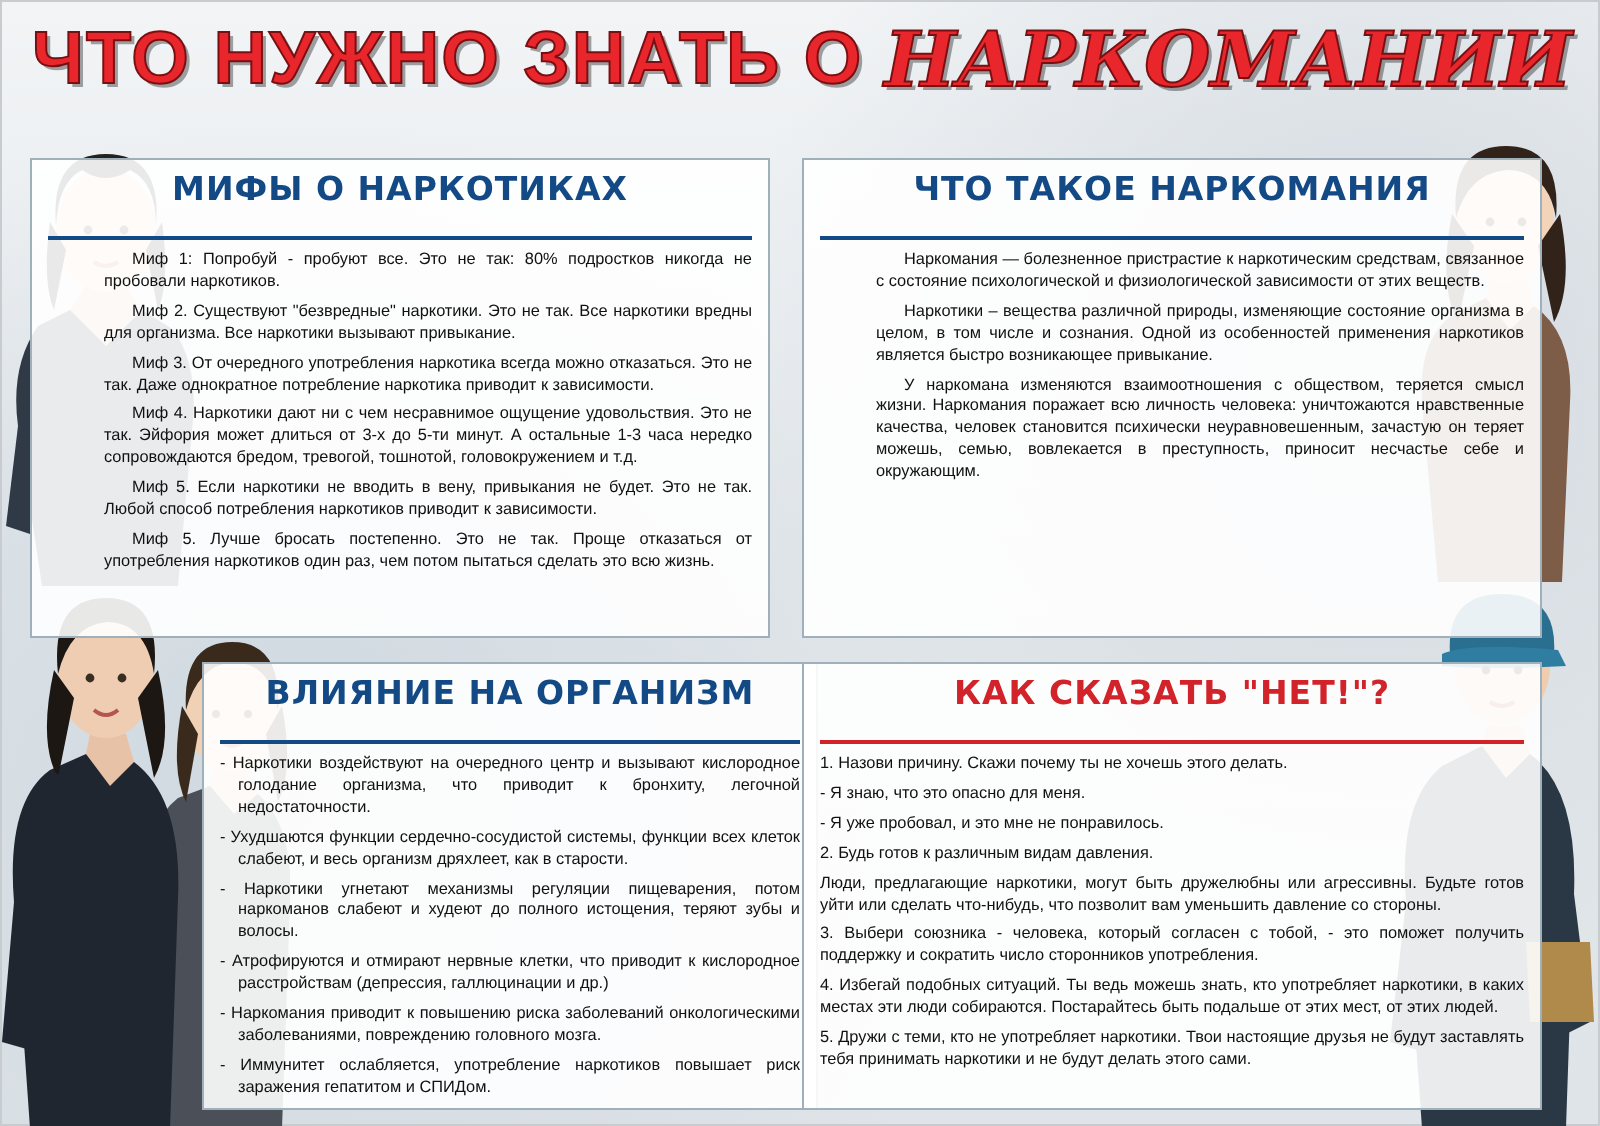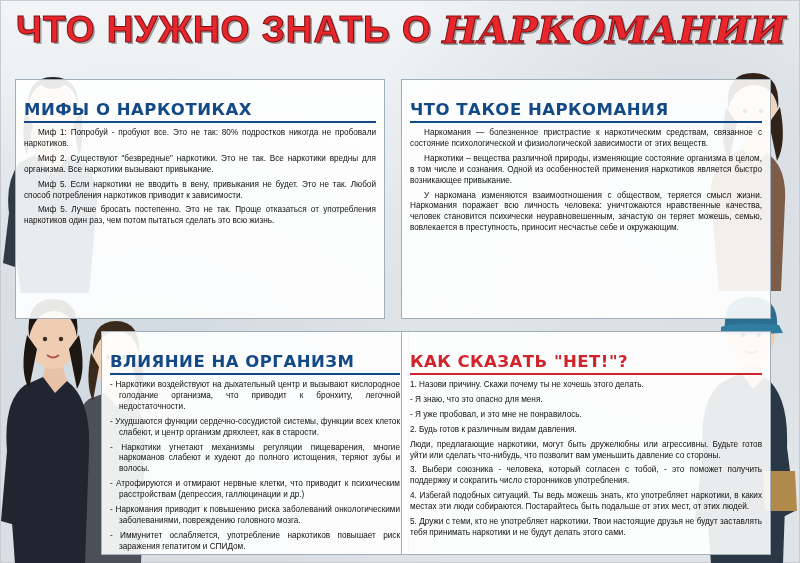--- a/index.html
+++ b/index.html
@@ -43,42 +43,42 @@
 
   
   .panel{
     position:absolute;
     background:rgba(255,255,255,.90);
     border:1px solid #9fb0bb;
     box-sizing:border-box;
     padding:5px 8px 6px 8px;
   }
   .panel h2{
-    margin:15px 0 5px 0;
-    text-align:left;
+    margin:0 0 5px 0;
+    text-align:center;
     font-family:"DejaVu Sans", sans-serif;
     font-weight:bold;
     font-size:16.5px;
     letter-spacing:.5px;
     color:#134a86;
     border-bottom:2px solid #134a86;
-    padding-bottom:2px;
+    padding-bottom:14px;
   }
   .panel h2.red{
     color:#d2232a;
     border-bottom-color:#d2232a;
   }
   .panel p{
     margin:0 0 4px 0;
     font-size:8.2px;
     line-height:1.33;
     text-align:justify;
     color:#111;
   }
-  .panel p.ind{ text-indent:14px; }
+  .panel p.ind{ text-indent:14px;padding-left:28px; }
   .panel p.dash{ padding-left:9px; text-indent:-9px; }
 
   #p-mify{ left:14px;  top:78px;  width:370px; height:240px; }
   #p-chto{ left:400px; top:78px;  width:370px; height:240px; }
   #p-vliy{ left:100px; top:330px; width:308px; height:224px; }
   #p-kak{  left:400px; top:330px; width:370px; height:224px; }
 
   
   .person{position:absolute;}
 
@@ -175,37 +175,39 @@
       <path d="M12 180 L4 250 L18 254 L24 192 Z" fill="#2a3744"></path>
       <path d="M96 176 L104 240 L92 246 L86 186 Z" fill="#2a3744"></path>
       <path d="M72 200 L104 200 L106 240 L74 240 Z" fill="#b08a4a"></path>
     </g>
   </svg>
 
   <section class="panel" id="p-mify">
     <h2>МИФЫ О НАРКОТИКАХ</h2>
     <p class="ind">Миф 1: Попробуй - пробуют все. Это не так: 80% подростков никогда не пробовали наркотиков.</p>
     <p class="ind">Миф 2. Существуют "безвредные" наркотики. Это не так. Все наркотики вредны для организма. Все наркотики вызывают привыкание.</p>
+    <p class="ind">Миф 3. От очередного употребления наркотика всегда можно отказаться. Это не так. Даже однократное потребление наркотика приводит к зависимости.</p>
+    <p class="ind">Миф 4. Наркотики дают ни с чем несравнимое ощущение удовольствия. Это не так. Эйфория может длиться от 3-х до 5-ти минут. А остальные 1-3 часа нередко сопровождаются бредом, тревогой, тошнотой, головокружением и т.д.</p>
     <p class="ind">Миф 5. Если наркотики не вводить в вену, привыкания не будет. Это не так. Любой способ потребления наркотиков приводит к зависимости.</p>
     <p class="ind">Миф 5. Лучше бросать постепенно. Это не так. Проще отказаться от употребления наркотиков один раз, чем потом пытаться сделать это всю жизнь.</p>
   </section>
 
   <section class="panel" id="p-chto">
     <h2>ЧТО ТАКОЕ НАРКОМАНИЯ</h2>
     <p class="ind">Наркомания — болезненное пристрастие к наркотическим средствам, связанное с состояние психологической и физиологической зависимости от этих веществ.</p>
     <p class="ind">Наркотики – вещества различной природы, изменяющие состояние организма в целом, в том числе и сознания. Одной из особенностей применения наркотиков является быстро возникающее привыкание.</p>
     <p class="ind">У наркомана изменяются взаимоотношения с обществом, теряется смысл жизни. Наркомания поражает всю личность человека: уничтожаются нравственные качества, человек становится психически неуравновешенным, зачастую он теряет можешь, семью, вовлекается в преступность, приносит несчастье себе и окружающим.</p>
   </section>
 
   <section class="panel" id="p-vliy">
     <h2>ВЛИЯНИЕ НА ОРГАНИЗМ</h2>
-    <p class="dash">- Наркотики воздействуют на дыхательный центр и вызывают кислородное голодание организма, что приводит к бронхиту, легочной недостаточности.</p>
-    <p class="dash">- Ухудшаются функции сердечно-сосудистой системы, функции всех клеток слабеют, и центр организм дряхлеет, как в старости.</p>
-    <p class="dash">- Наркотики угнетают механизмы регуляции пищеварения, многие наркоманов слабеют и худеют до полного истощения, теряют зубы и волосы.</p>
-    <p class="dash">- Атрофируются и отмирают нервные клетки, что приводит к психическим расстройствам (депрессия, галлюцинации и др.)</p>
+    <p class="dash">- Наркотики воздействуют на очередного центр и вызывают кислородное голодание организма, что приводит к бронхиту, легочной недостаточности.</p>
+    <p class="dash">- Ухудшаются функции сердечно-сосудистой системы, функции всех клеток слабеют, и весь организм дряхлеет, как в старости.</p>
+    <p class="dash">- Наркотики угнетают механизмы регуляции пищеварения, потом наркоманов слабеют и худеют до полного истощения, теряют зубы и волосы.</p>
+    <p class="dash">- Атрофируются и отмирают нервные клетки, что приводит к кислородное расстройствам (депрессия, галлюцинации и др.)</p>
     <p class="dash">- Наркомания приводит к повышению риска заболеваний онкологическими заболеваниями, повреждению головного мозга.</p>
     <p class="dash">- Иммунитет ослабляется, употребление наркотиков повышает риск заражения гепатитом и СПИДом.</p>
   </section>
 
   <section class="panel" id="p-kak">
     <h2 class="red">КАК СКАЗАТЬ "НЕТ!"?</h2>
     <p>1. Назови причину. Скажи почему ты не хочешь этого делать.</p>
     <p>- Я знаю, что это опасно для меня.</p>
     <p>- Я уже пробовал, и это мне не понравилось.</p>
     <p>2. Будь готов к различным видам давления.</p>

